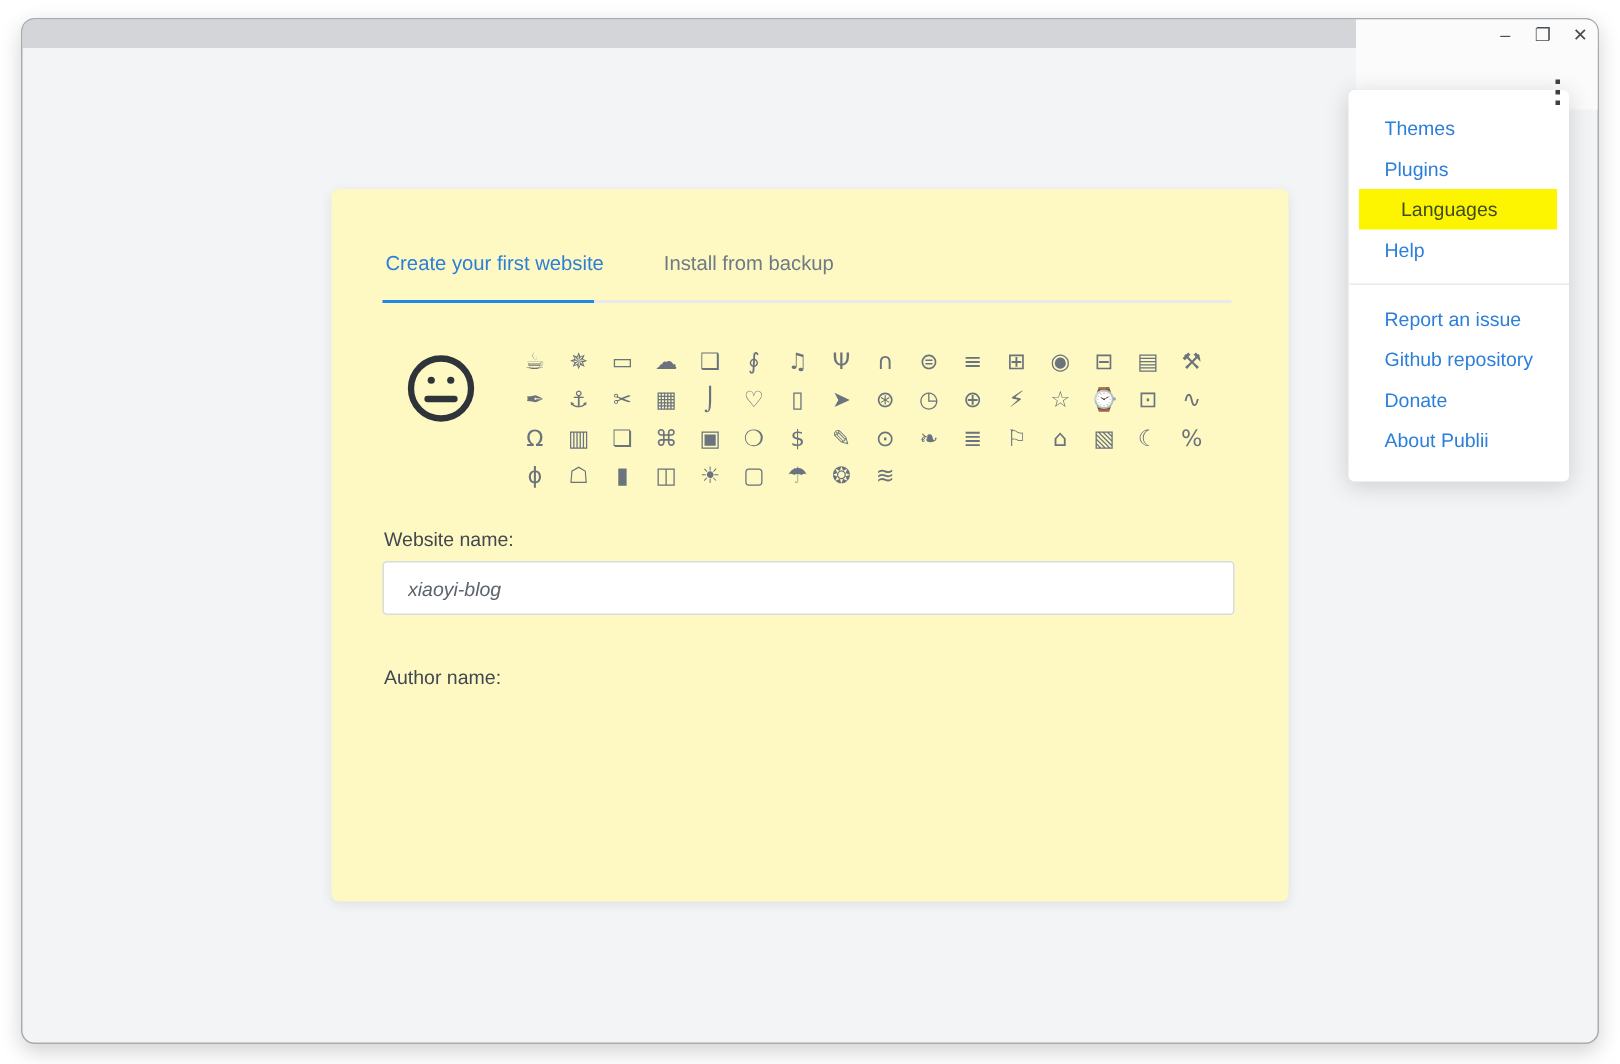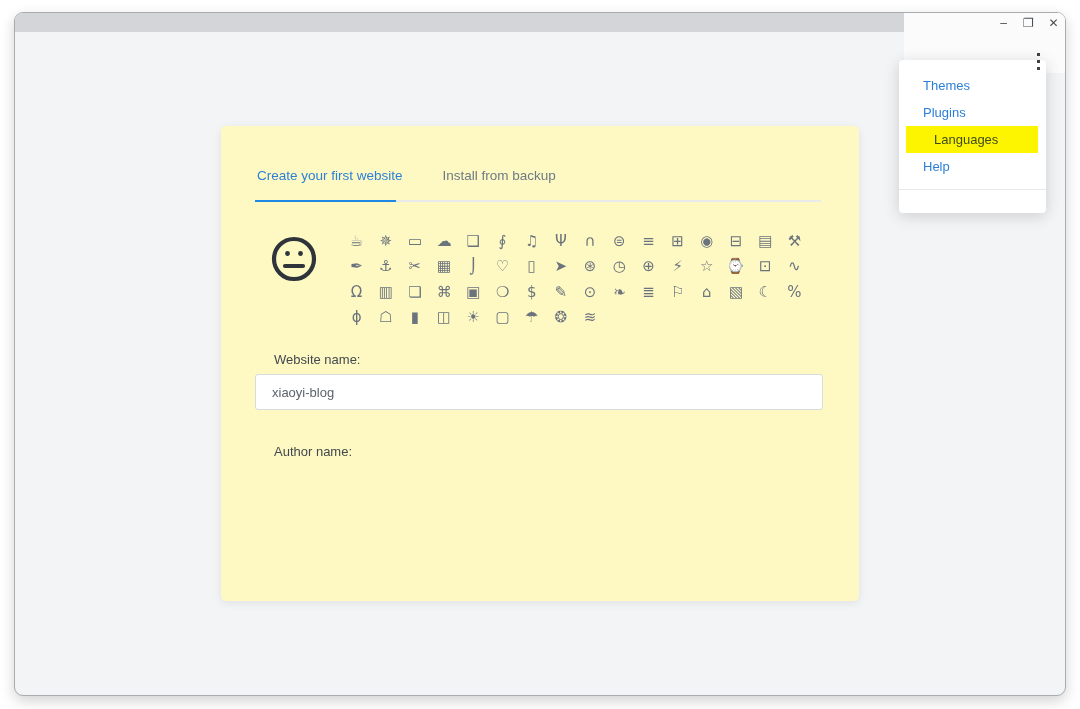--- a/index.html
+++ b/index.html
@@ -45,24 +45,24 @@
 
   
   .bigface { position:absolute; left:50px; top:110px; }
   .icon-grid { position:absolute; left:121px; top:102px; display:grid;
                grid-template-columns:repeat(16, 29.2px); grid-auto-rows:25.5px; }
   .icon-cell { display:flex; align-items:center; justify-content:center; font-size:15px;
                color:var(--icon-gray,#6b737c); cursor:pointer;
                font-family:"DejaVu Sans",sans-serif; }
 
   
-  .field-label { position:absolute; left:53px; font-size:13px; color:#42484f; }
+  .field-label { position:absolute; left:35px; font-size:13px; color:#42484f; }
   .field-input { position:absolute; left:34px; width:568px; height:36px; background:#fff;
                  border:1px solid #d9dbdd; border-radius:3px; padding:0 16px; font-size:13px;
-                 color:#5c636b; font-family:"Liberation Sans","DejaVu Sans",sans-serif; outline:none; }
+                 color:#5c636b; font-family:"Liberation Sans","DejaVu Sans",sans-serif; outline:none;font-style:italic; }
 
   .submit-btn { position:absolute; left:0; right:0; bottom:0; height:44px; border:none;
                 background:var(--button-blue,#1289e6); color:#ffffff; font-weight:bold;
                 font-size:13.5px; border-radius:0 0 5px 5px; cursor:pointer;
                 font-family:"Liberation Sans","DejaVu Sans",sans-serif; }
 </style>
 </head>
 <body>
 
 <div class="page">
@@ -85,20 +85,26 @@
       </div>
 
     <nav class="menu">
       <div class="menu-section">
           <div class="menu-item">Themes</div>
           <div class="menu-item">Plugins</div>
           <div class="menu-item highlighted">Languages</div>
           <div class="menu-item">Help</div>
         </div>
       <div class="menu-divider"></div>
+      <div class="menu-section">
+          <div class="menu-item">Report an issue</div>
+          <div class="menu-item">Github repository</div>
+          <div class="menu-item">Donate</div>
+          <div class="menu-item">About Publii</div>
+        </div>
     </nav>
 
     <section class="card">
 
       <div class="tabs">
         <span class="tab active">Create your first website</span>
         <span class="tab">Install from backup</span>
       </div>
       <div class="tab-underline">
         <div class="tab-underline-active"></div>

